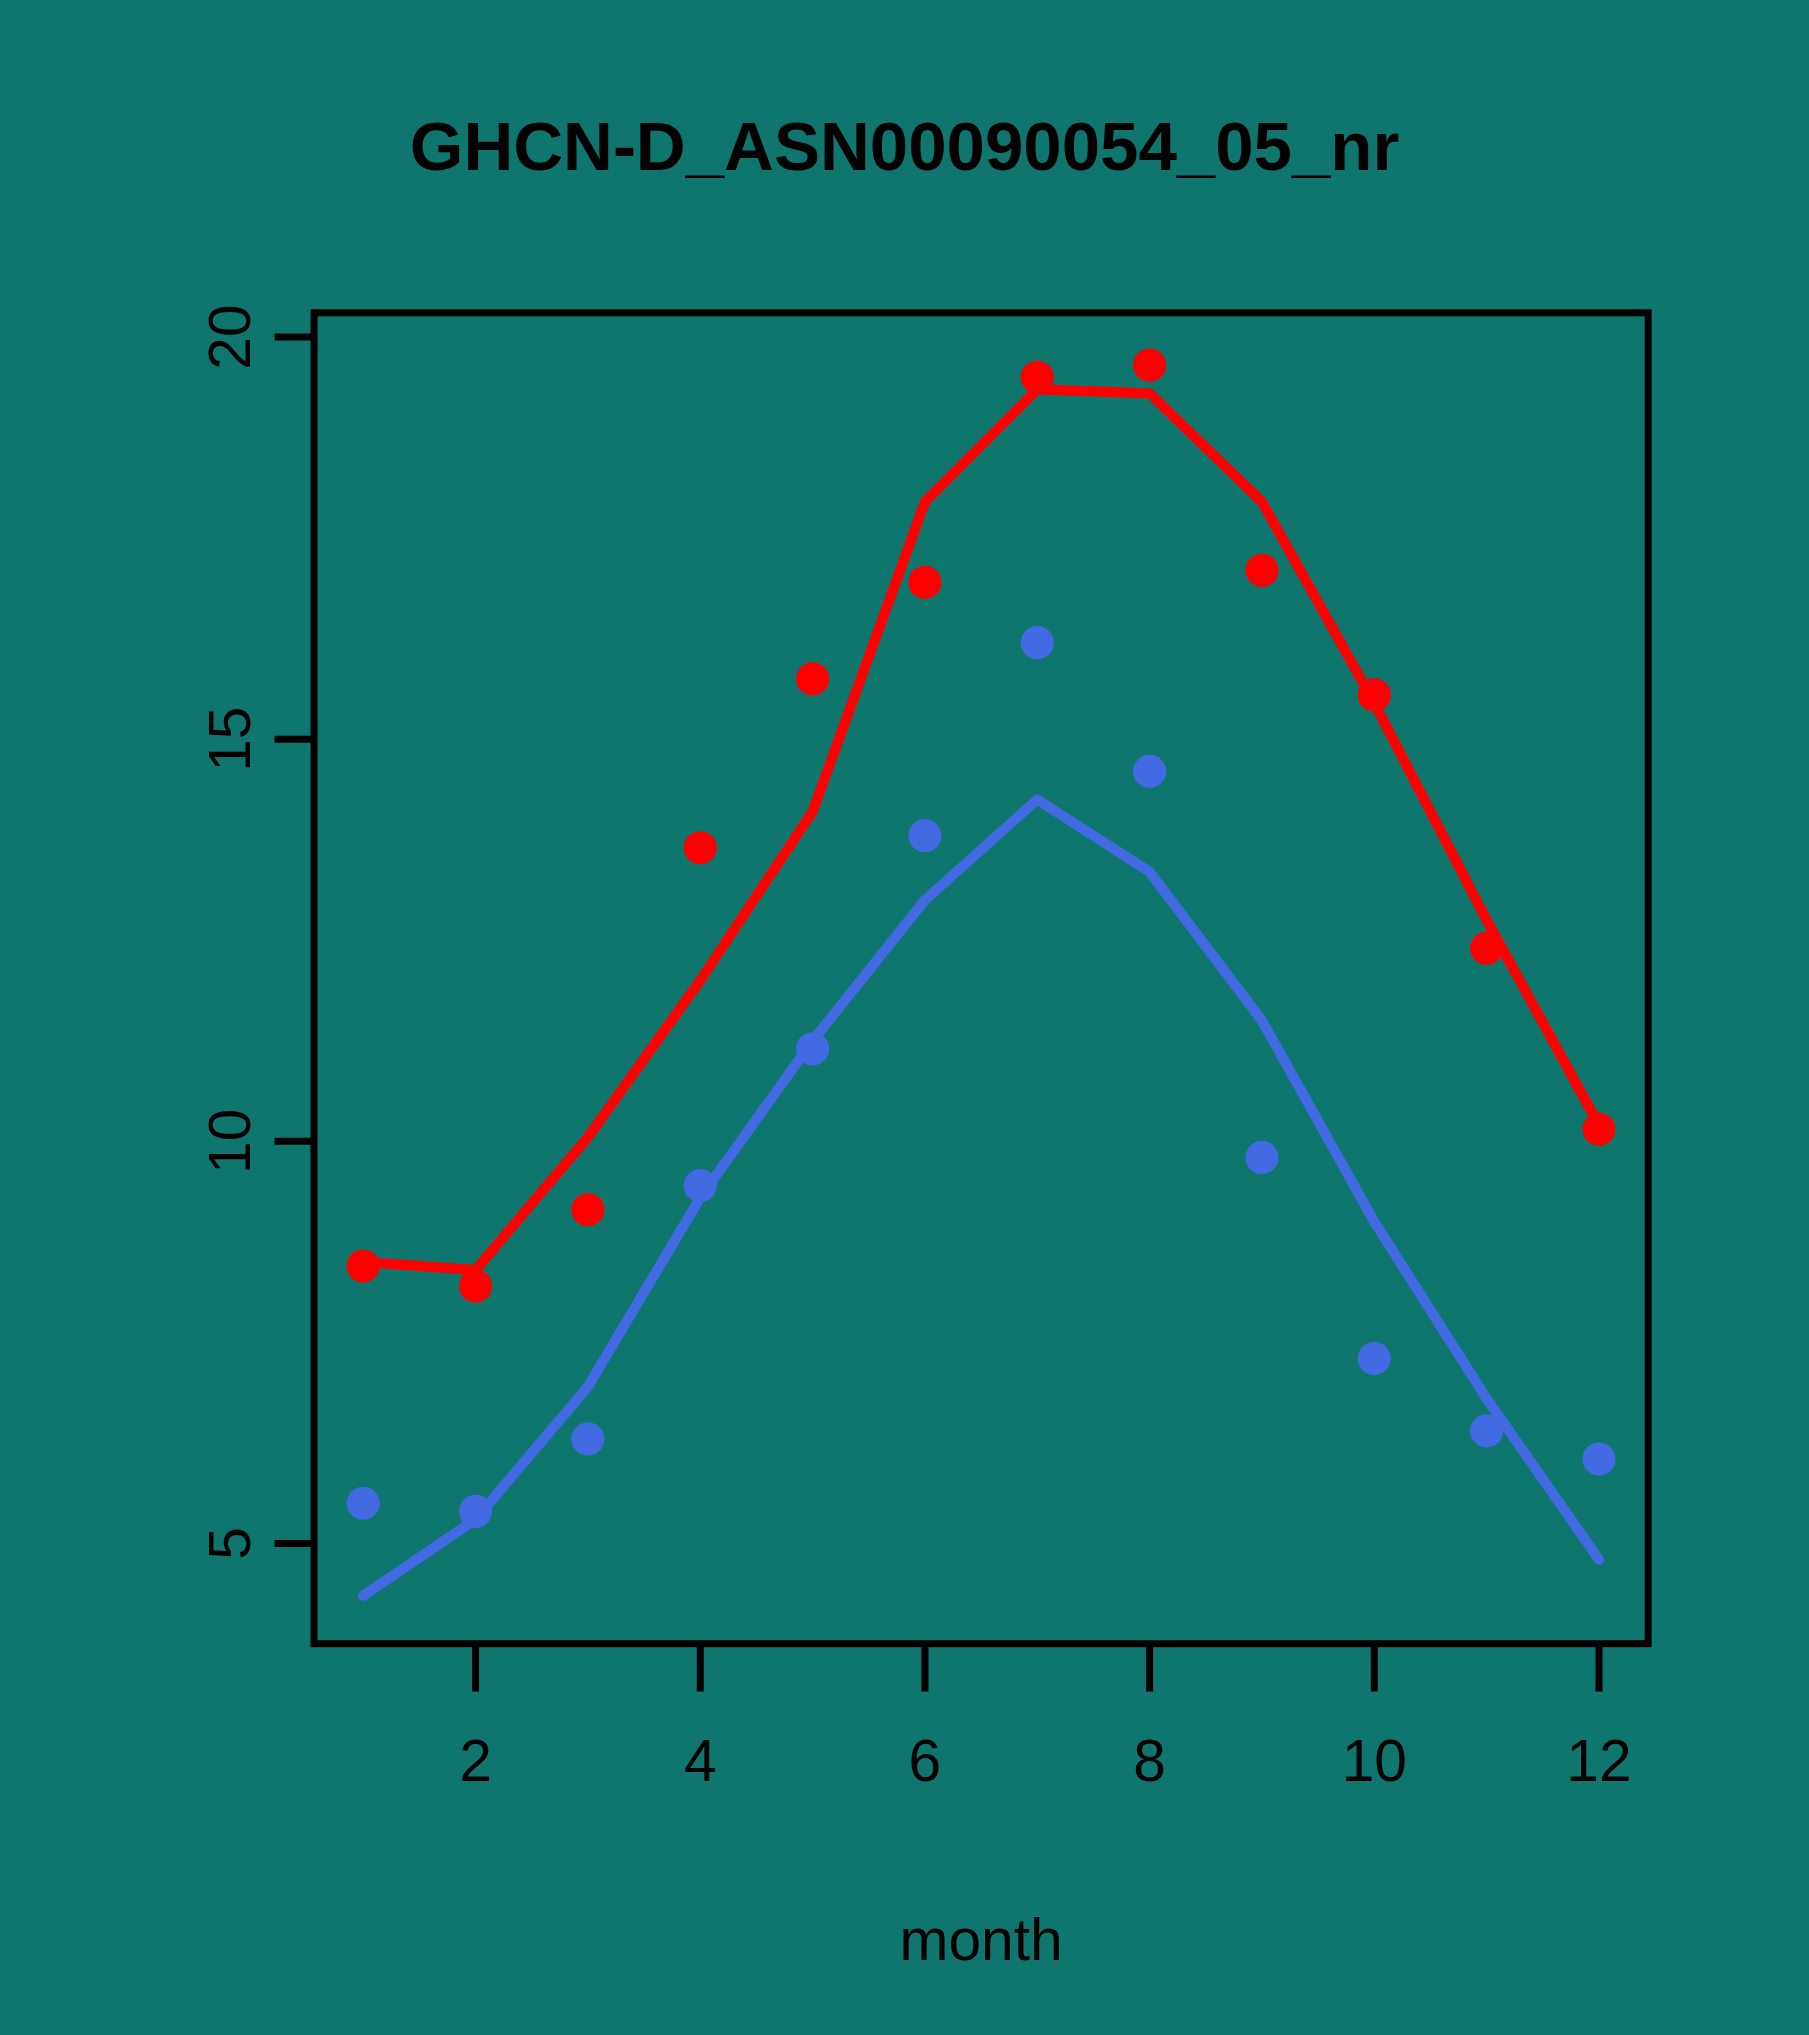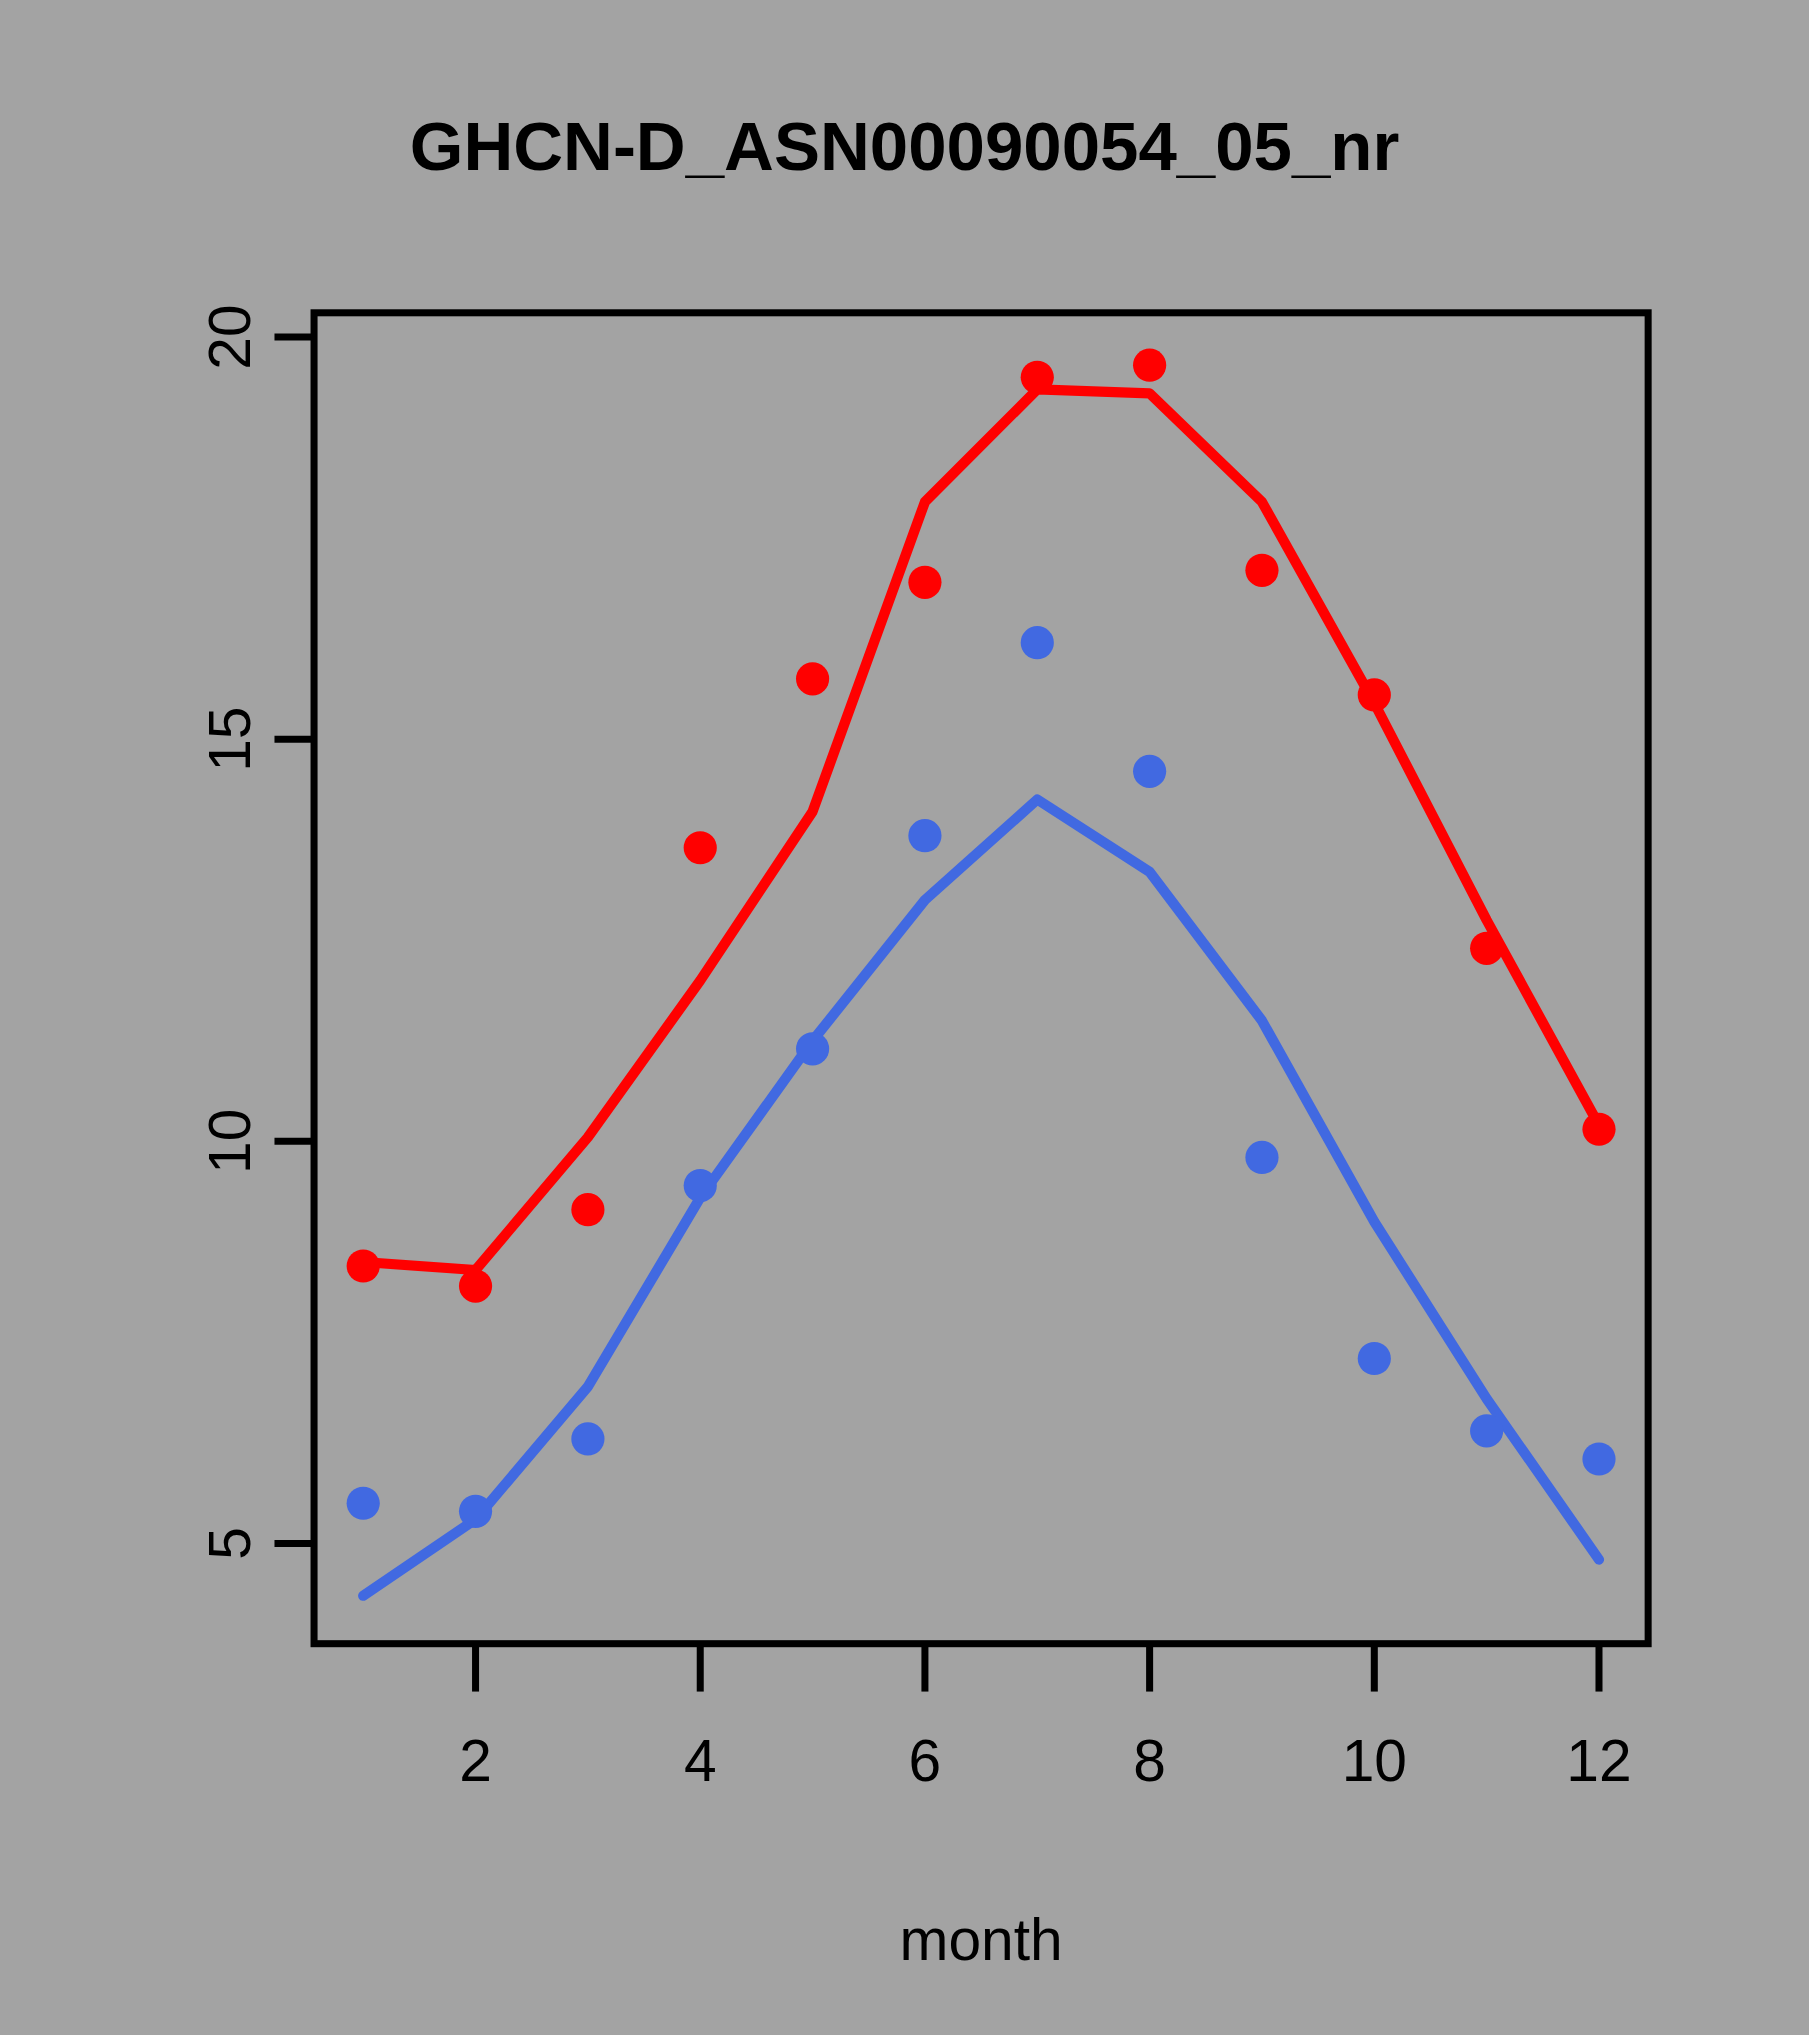--- a/index.html
+++ b/index.html
@@ -11,21 +11,21 @@
   body {
     width: 1809px;
     height: 2035px;
     font-family: "Liberation Sans", sans-serif;
     overflow: hidden;
   }
   #figure {
     position: relative;
     width: 1809px;
     height: 2035px;
-    background: #a3a3a3;
+    background: #0f766e;
   }
   #chart-title {
     position: absolute;
     left: 0;
     top: 107px;
     width: 1809px;
     text-align: center;
     font-family: "Liberation Sans", sans-serif;
     font-weight: bold;
     font-size: 69px;

